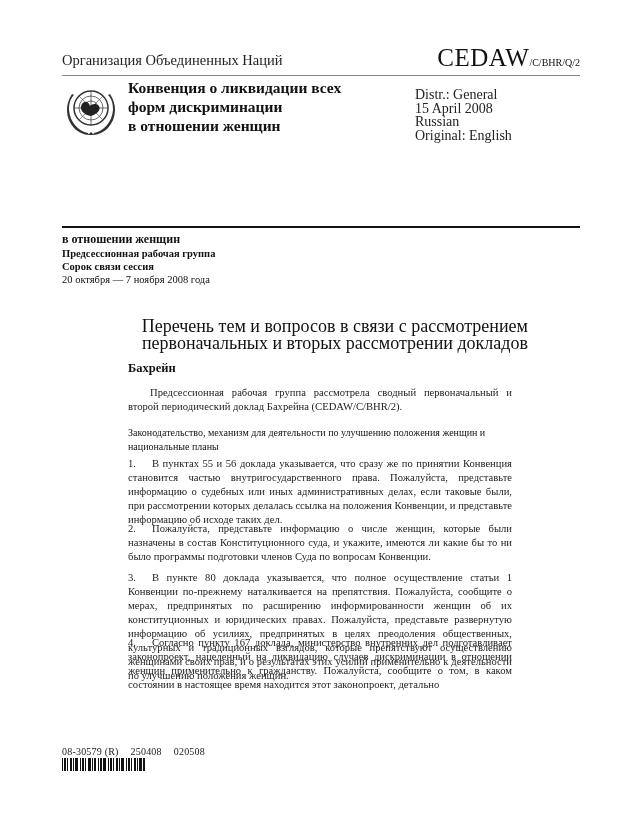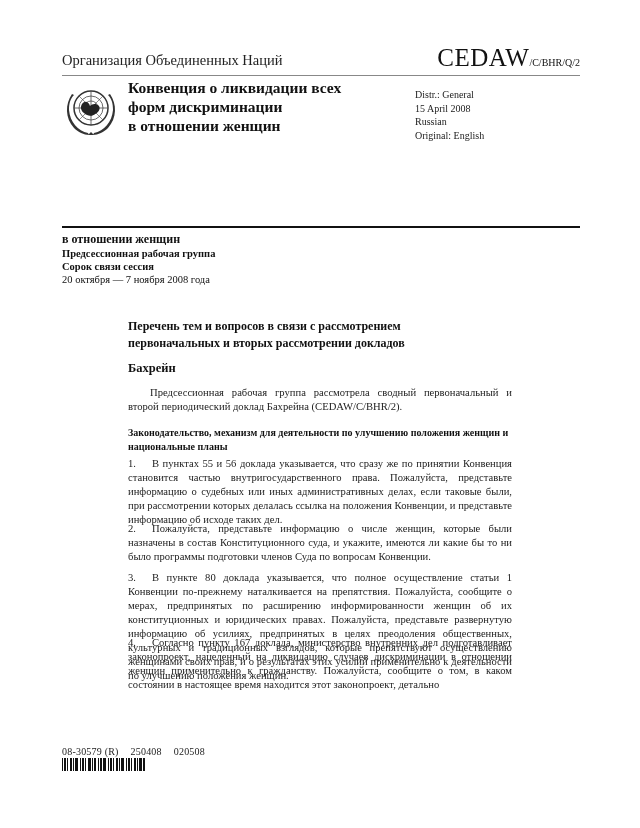--- a/index.html
+++ b/index.html
@@ -5,31 +5,31 @@
   html, body { margin: 0; padding: 0; }
   body { width: 640px; height: 828px; background: #ffffff; position: relative; overflow: hidden;
          font-family: "Liberation Serif", "DejaVu Serif", serif; color: #111; }
   .abs { position: absolute; }
   .org-name { left: 62px; top: 52px; font-size: 14.5px; color: #222; }
   .symbol-main { right: 60px; top: 44px; font-size: 25px; color: #111; letter-spacing: 0.5px; }
   .symbol-main .suffix { font-size: 10px; letter-spacing: 0; }
   .rule-thin { left: 62px; top: 75px; width: 518px; height: 1px; background: #888; }
   .emblem { left: 62px; top: 80px; width: 58px; height: 58px; }
   .conv-title { left: 128px; top: 78px; font-size: 15.5px; font-weight: bold; line-height: 19px; }
-  .distr { left: 415px; top: 88px; font-size: 10px; line-height: 13.5px; color: #222; }
+  .distr { left: 415px; top: 88px; font-size: 14px; line-height: 13.5px; color: #222; }
   .rule-thick { left: 62px; top: 226px; width: 518px; height: 2px; background: #111; }
   .committee { left: 62px; top: 232px; font-size: 11.5px; line-height: 14px; }
   .committee .b1 { font-weight: bold; font-size: 12px; line-height: 15px; }
   .committee .b2 { font-weight: bold; font-size: 10.5px; line-height: 13px; }
   .committee .dates { font-size: 10.5px; line-height: 14px; }
-  .doc-title { left: 128px; top: 318px; font-size: 12px; font-weight: bold; line-height: 17px; width: 400px; }
+  .doc-title { left: 128px; top: 318px; font-size: 18px; font-weight: normal; line-height: 17px; width: 400px; text-align: right; }
   .country { left: 128px; top: 361px; font-size: 12.5px; font-weight: bold; }
   .body { left: 128px; width: 384px; font-size: 10.6px; line-height: 14px; text-align: justify; color: #222; }
   .intro { top: 386px; text-indent: 22px; }
-  .section-head { left: 128px; top: 426px; width: 384px; font-size: 10px; font-weight: bold; line-height: 13.5px; }
+  .section-head { left: 128px; top: 426px; width: 384px; font-size: 10px; font-weight: normal; line-height: 13.5px; }
   .para .num { display: inline-block; width: 24px; }
   .p1 { top: 457px; }
   .p2 { top: 522px; }
   .p3 { top: 571px; }
   .p4 { top: 636px; }
   .footer-code { left: 62px; top: 746px; font-size: 10px; color: #222; letter-spacing: 0.2px; }
   .footer-code span { margin-right: 12px; }
   .barcode { left: 62px; top: 758px; width: 106px; height: 13px; display: flex; gap: 0; }
   .barcode i { display: block; height: 100%; background: #111; }
 </style>

